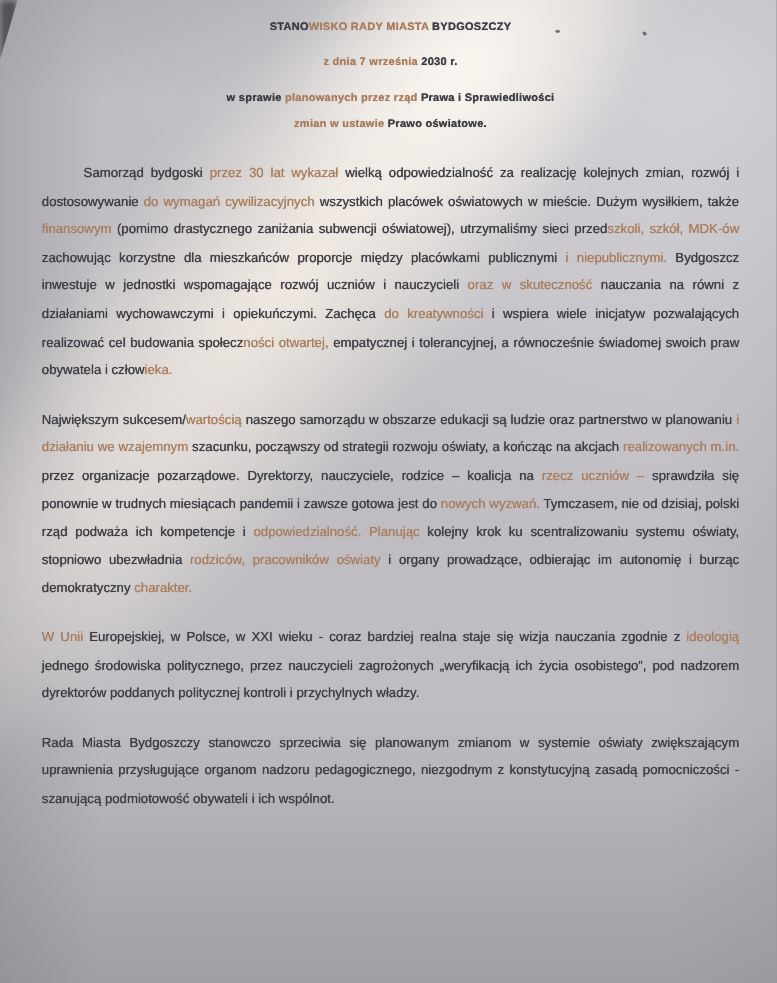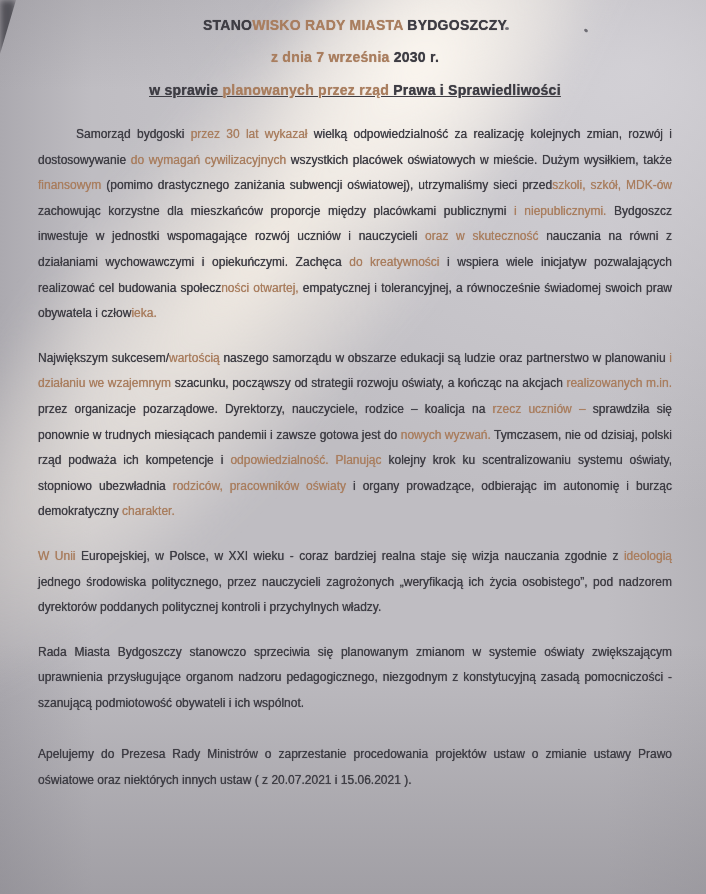--- a/index.html
+++ b/index.html
@@ -27,26 +27,26 @@
     position:absolute;left:0;top:0;width:16px;height:54px;
     background:#44434a;
     clip-path:polygon(0 0,100% 0,0 100%);
     filter:blur(3px);opacity:.85;
   }
   .speck{position:absolute;border-radius:50%;background:#55545c;opacity:.8;}
   .speck.s1{left:505px;top:27px;width:4px;height:3px;}
   .speck.s2{left:584px;top:29px;width:4px;height:3px;transform:rotate(35deg);}
   .content{position:absolute;left:38px;right:34px;top:0;}
   .title-line{
-    text-align:center;font-weight:700;font-size:14px;line-height:18px;
+    text-align:center;font-weight:700;font-size:10px;line-height:18px;
     color:var(--ink,#3e3d44);letter-spacing:.25px;
   }
   .t1{margin:16px 0 0;}
   .t2{margin:14px 0 0;}
-  .t3{margin:15px 0 0;text-decoration:underline;}
+  .t3{margin:15px 0 0;}
   .t4{margin:5px 0 0;}
   .para{
     margin:19px 0 0;
     font-size:12px;line-height:25.6px;
     text-align:justify;color:var(--ink,#3e3d44);
   }
   .para.first{margin-top:23px;text-indent:38px;}
   .para.last{margin-top:26px;}
   .seg{text-shadow:0 0 .7px currentColor;}
   .tone-ink{color:var(--ink,#3e3d44);}
@@ -59,23 +59,23 @@
   <div class="beam"></div>
   <div class="corner-wedge"></div>
   <span class="speck s1"></span>
   <span class="speck s2"></span>
 
   <div class="content">
     <div>
       <p class="title-line t1"><span class="seg tone-ink">STANO</span><span class="seg tone-warm">WISKO RADY MIASTA </span><span class="seg tone-ink">BYDGOSZCZY</span></p>
       <p class="title-line t2"><span class="seg tone-warm">z dnia 7 września </span><span class="seg tone-ink">2030 r.</span></p>
       <p class="title-line t3"><span class="seg tone-ink">w sprawie </span><span class="seg tone-warm">planowanych przez rząd </span><span class="seg tone-ink">Prawa i Sprawiedliwości</span></p>
+      <p class="title-line t4"><span class="seg tone-warm">zmian w ustawie </span><span class="seg tone-ink">Prawo oświatowe.</span></p>
     </div>
 
     <div>
       <p class="para first"><span class="seg tone-ink">Samorząd bydgoski </span><span class="seg tone-warm">przez 30 lat wykazał </span><span class="seg tone-ink">wielką odpowiedzialność za realizację kolejnych zmian, rozwój i dostosowywanie </span><span class="seg tone-warm">do wymagań cywilizacyjnych </span><span class="seg tone-ink">wszystkich placówek oświatowych w mieście. Dużym wysiłkiem, także </span><span class="seg tone-warm">finansowym </span><span class="seg tone-ink">(pomimo drastycznego zaniżania subwencji oświatowej), utrzymaliśmy sieci przed</span><span class="seg tone-warm">szkoli, szkół, MDK-ów </span><span class="seg tone-ink">zachowując korzystne dla mieszkańców proporcje między placówkami publicznymi </span><span class="seg tone-warm">i niepublicznymi. </span><span class="seg tone-ink">Bydgoszcz inwestuje w jednostki wspomagające rozwój uczniów i nauczycieli </span><span class="seg tone-warm">oraz w skuteczność </span><span class="seg tone-ink">nauczania na równi z działaniami wychowawczymi i opiekuńczymi. Zachęca </span><span class="seg tone-warm">do kreatywności </span><span class="seg tone-ink">i wspiera wiele inicjatyw pozwalających realizować cel budowania społecz</span><span class="seg tone-warm">ności otwartej, </span><span class="seg tone-ink">empatycznej i tolerancyjnej, a równocześnie świadomej swoich praw obywatela i człow</span><span class="seg tone-warm">ieka.</span></p>
       <p class="para"><span class="seg tone-ink">Największym sukcesem/</span><span class="seg tone-warm">wartością </span><span class="seg tone-ink">naszego samorządu w obszarze edukacji są ludzie oraz partnerstwo w planowaniu </span><span class="seg tone-warm">i działaniu we wzajemnym </span><span class="seg tone-ink">szacunku, począwszy od strategii rozwoju oświaty, a kończąc na akcjach </span><span class="seg tone-warm">realizowanych m.in. </span><span class="seg tone-ink">przez organizacje pozarządowe. Dyrektorzy, nauczyciele, rodzice – koalicja na </span><span class="seg tone-warm">rzecz uczniów – </span><span class="seg tone-ink">sprawdziła się ponownie w trudnych miesiącach pandemii i zawsze gotowa jest do </span><span class="seg tone-warm">nowych wyzwań. </span><span class="seg tone-ink">Tymczasem, nie od dzisiaj, polski rząd podważa ich kompetencje i </span><span class="seg tone-warm">odpowiedzialność. Planując </span><span class="seg tone-ink">kolejny krok ku scentralizowaniu systemu oświaty, stopniowo ubezwładnia </span><span class="seg tone-warm">rodziców, pracowników oświaty </span><span class="seg tone-ink">i organy prowadzące, odbierając im autonomię i burząc demokratyczny </span><span class="seg tone-warm">charakter.</span></p>
       <p class="para"><span class="seg tone-warm">W Unii </span><span class="seg tone-ink">Europejskiej, w Polsce, w XXI wieku - coraz bardziej realna staje się wizja nauczania zgodnie z </span><span class="seg tone-warm">ideologią </span><span class="seg tone-ink">jednego środowiska politycznego, przez nauczycieli zagrożonych „weryfikacją ich życia osobistego”, pod nadzorem dyrektorów poddanych politycznej kontroli i przychylnych władzy.</span></p>
       <p class="para"><span class="seg tone-ink">Rada Miasta Bydgoszczy stanowczo sprzeciwia się planowanym zmianom w systemie oświaty zwiększającym uprawnienia przysługujące organom nadzoru pedagogicznego, niezgodnym z konstytucyjną zasadą pomocniczości - szanującą podmiotowość obywateli i ich wspólnot.</span></p>
-      <p class="para last"><span class="seg tone-ink">Apelujemy do Prezesa Rady Ministrów o zaprzestanie procedowania projektów ustaw o zmianie ustawy Prawo oświatowe oraz niektórych innych ustaw ( z 20.07.2021 i 15.06.2021 ).</span></p>
     </div>
   </div>
 </div>
 
 </body></html>

